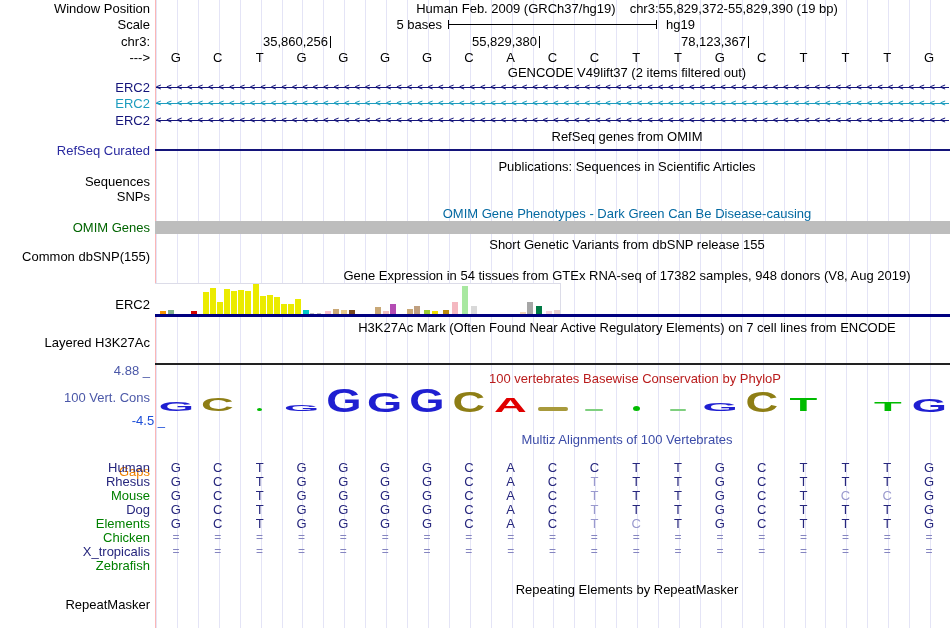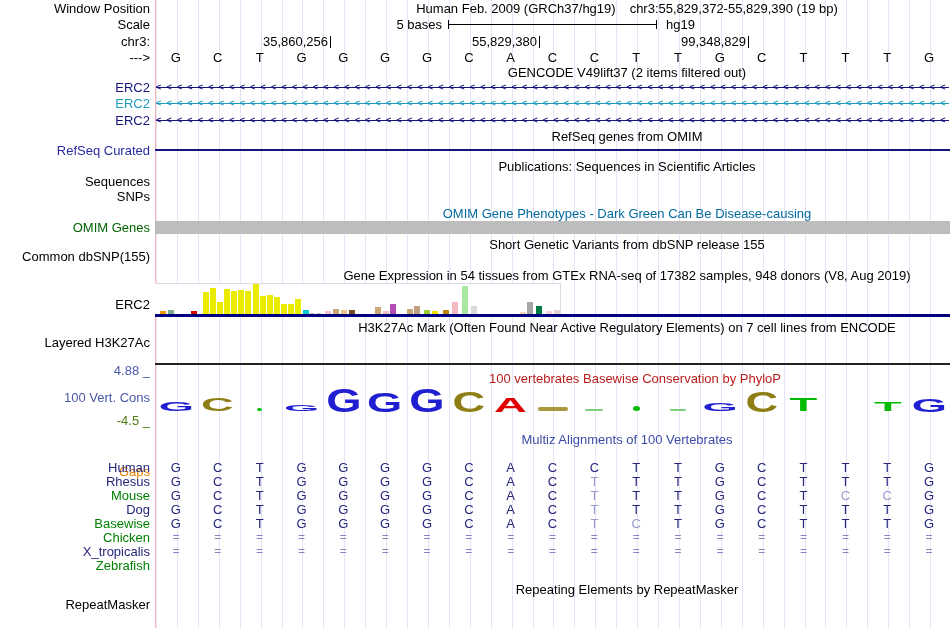--- a/index.html
+++ b/index.html
@@ -51,31 +51,31 @@
       <div class="glabel" style="top: 51px;">---&gt;</div>
       <div class="glabel" style="top: 144px; color: rgb(42, 42, 160);">RefSeq Curated</div>
       <div class="glabel" style="top: 175px;">Sequences</div>
       <div class="glabel" style="top: 190px;">SNPs</div>
       <div class="glabel" style="top: 221px; color: rgb(0, 100, 0);">OMIM Genes</div>
       <div class="glabel" style="top: 250px;">Common dbSNP(155)</div>
       <div class="glabel" style="top: 298px;">ERC2</div>
       <div class="glabel" style="top: 336px;">Layered H3K27Ac</div>
       <div class="glabel" style="top: 364px; color: rgb(75, 88, 168);">4.88 _</div>
       <div class="glabel" style="top: 391px; color: rgb(75, 88, 168);">100 Vert. Cons</div>
-      <div class="glabel" style="top: 414px; color: #4d7c0f;">-4.5 _</div>
+      <div class="glabel" style="top: 414px; color: #1d4ed8; padding-left: 15px;">-4.5 _</div>
       <div class="glabel" style="top: 598px;">RepeatMasker</div>
       <div class="glabel" style="top: 81px; color: rgb(20, 20, 122);">ERC2</div>
       <div class="glabel" style="top: 97px; color: rgb(29, 156, 190);">ERC2</div>
       <div class="glabel" style="top: 114px; color: rgb(20, 20, 122);">ERC2</div>
       <div class="glabel" style="top: 465px; color: rgb(240, 128, 0);">Gaps</div>
       <div class="glabel" style="top: 461px; color: rgb(38, 38, 125);">Human</div>
       <div class="glabel" style="top: 475px; color: rgb(38, 38, 125);">Rhesus</div>
       <div class="glabel" style="top: 489px; color: rgb(0, 128, 0);">Mouse</div>
       <div class="glabel" style="top: 503px; color: rgb(38, 38, 125);">Dog</div>
-      <div class="glabel" style="top: 517px; color: rgb(0, 128, 0);">Basewise</div>
+      <div class="glabel" style="top: 517px; color: rgb(0, 128, 0);">Elements</div>
       <div class="glabel" style="top: 531px; color: rgb(0, 128, 0);">Chicken</div>
       <div class="glabel" style="top: 545px; color: rgb(38, 38, 125);">X_tropicalis</div>
       <div class="glabel" style="top: 559px; color: rgb(0, 128, 0);">Zebrafish</div>
     </div>
   <div id="titles">
       <div class="ctitle" style="top: 66px;">GENCODE V49lift37 (2 items filtered out)</div>
       <div class="ctitle" style="top: 130px;">RefSeq genes from OMIM</div>
       <div class="ctitle" style="top: 160px;">Publications: Sequences in Scientific Articles</div>
       <div class="ctitle" style="top: 207px; color: #0369a1;">OMIM Gene Phenotypes - Dark Green Can Be Disease-causing</div>
       <div class="ctitle" style="top: 238px;">Short Genetic Variants from dbSNP release 155</div>
@@ -94,21 +94,21 @@
   <div id="scale-bar"></div>
   <div class="stick" style="left:448px"></div>
   <div class="stick" style="left:656px"></div>
   <span id="scale-assembly">hg19</span>
 
   <div id="ruler">
       <div class="rlabel" style="left: 228px; top: 35px;">35,860,256</div>
       <div class="rtick" style="left: 330px; top: 36px;"></div>
       <div class="rlabel" style="left: 437px; top: 35px;">55,829,380</div>
       <div class="rtick" style="left: 539px; top: 36px;"></div>
-      <div class="rlabel" style="left: 646px; top: 35px;">99,348,829</div>
+      <div class="rlabel" style="left: 646px; top: 35px;">78,123,367</div>
       <div class="rtick" style="left: 748px; top: 36px;"></div>
     </div>
   <div id="sequence-row" class="cellrow">
       <div class="cell">G</div>
       <div class="cell">C</div>
       <div class="cell">T</div>
       <div class="cell">G</div>
       <div class="cell">G</div>
       <div class="cell">G</div>
       <div class="cell">G</div>

